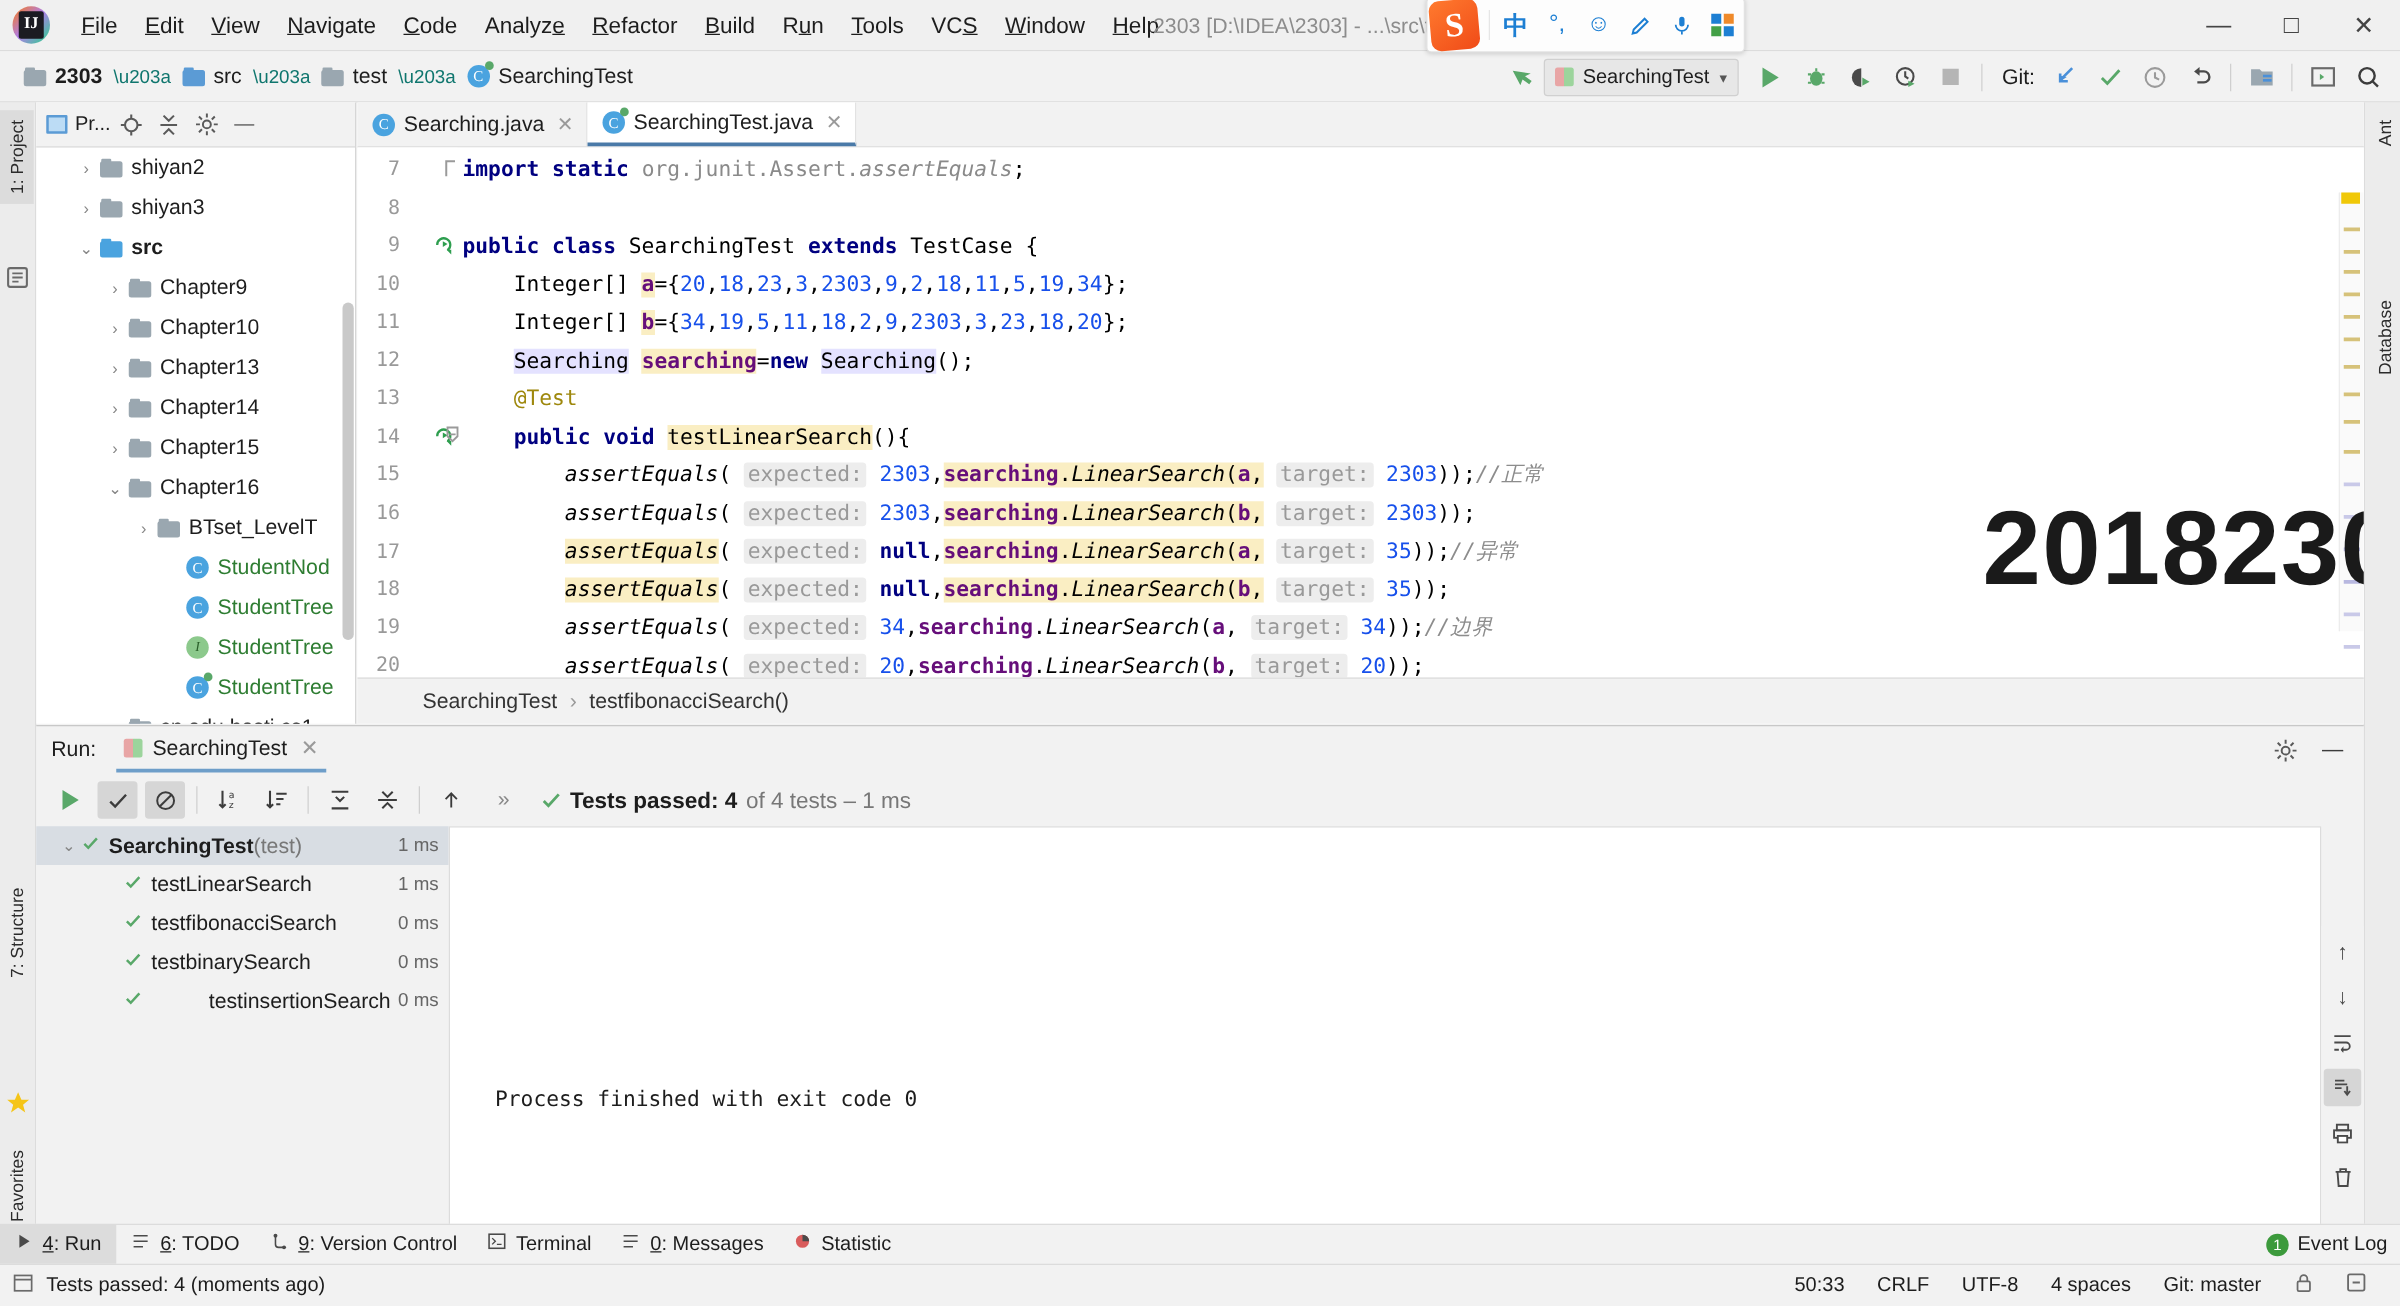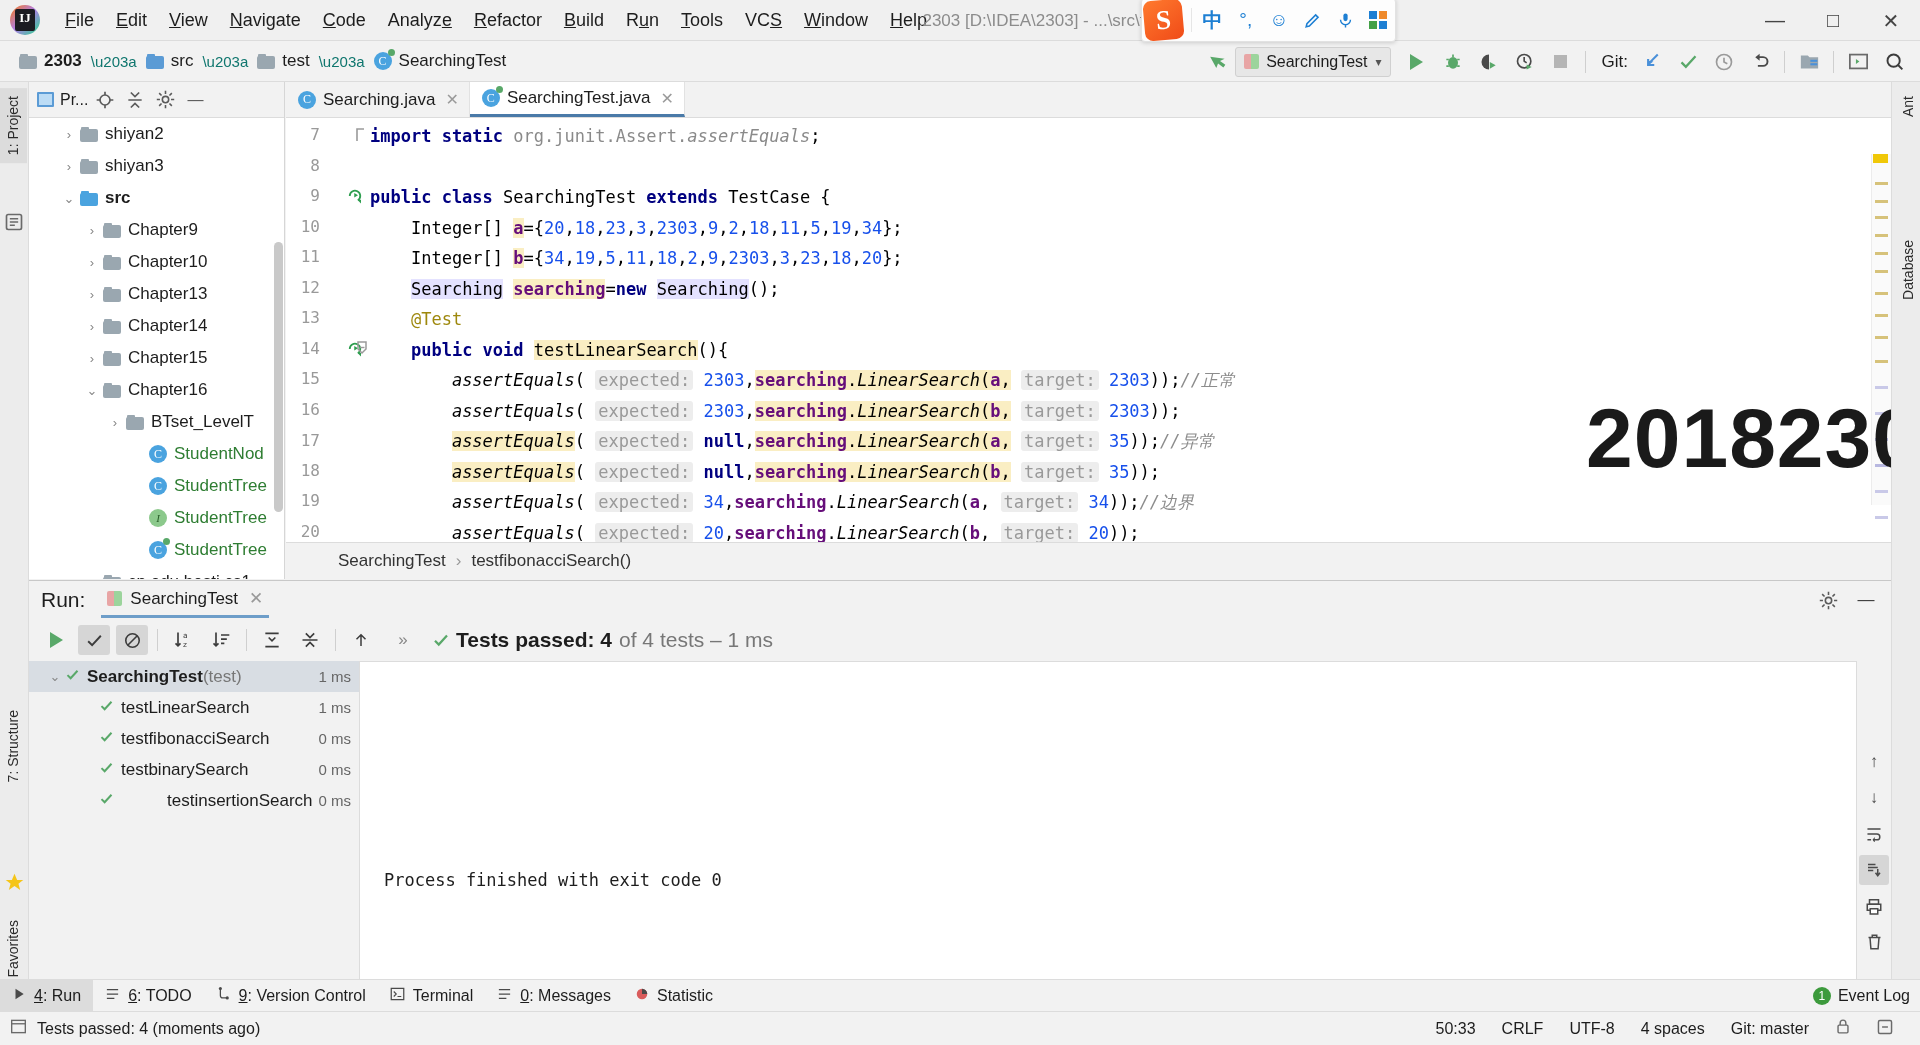--- a/index.html
+++ b/index.html
@@ -151,42 +151,42 @@
   .err-stripe{ position:absolute; right:0; top:36px; width:20px; bottom:37px; background:#fafafa;
     border-left:1px solid #ececec; }
   .mark{ position:absolute; right:3px; width:13px; height:3px; }
   .overlay-num{ position:absolute; left:1300px; top:272px; font-size:84px; font-weight:bold;
     color:#1a1a1a; letter-spacing:1px; font-family:"Liberation Sans", sans-serif; }
 
   
   .runpanel{ position:absolute; left:29px; top:580px; right:29px; bottom:34px; background:#f2f2f2;
     border-top:1px solid #c8c8c8; }
   .run-head{ height:38px; display:flex; align-items:center; position:relative; }
-  .run-lab{ font-size:21px; margin-left:12px; color:#1d1d1d; }
+  .run-lab{ font-size:17px; margin-left:12px; color:#1d1d1d; }
   .run-tab{ display:flex; align-items:center; margin-left:16px; font-size:17px; height:36px;
     border-bottom:3px solid #6e9ec9; padding:0 6px; }
   .run-tab .cfgicon{ width:15px;height:15px;margin-right:8px; border-radius:2px;
     background:linear-gradient(90deg,#e8a5a5 50%,#9cd49c 50%); }
   .run-tab .x{ margin-left:11px; color:#9a9a9a; }
   .run-head-right{ position:absolute; right:6px; top:0; height:38px; display:flex;
     align-items:center; }
   .run-toolbar{ height:42px; display:flex; align-items:center; padding-left:8px; }
   .rt{ width:32px;height:30px;display:flex;align-items:center;justify-content:center;
     margin:0 3px; border-radius:3px; color:#3c3c3c; font-size:17px;}
   .rt.on{ background:#d6d6d6; }
   .run-body{ position:absolute; left:0; top:80px; right:0; bottom:0; display:flex; }
   .testtree{ width:330px; background:#f2f2f2; position:relative; }
   .ttrow{ height:31px; display:flex; align-items:center; font-size:17px; padding-right:8px; }
   .ttrow.sel{ background:#d8dde3; }
   .tick{ color:#59a869; font-size:16px; margin-right:7px; }
   .ttime{ margin-left:auto; color:#666; font-size:15px; }
   .console{ position:absolute; left:330px; top:0; right:34px; bottom:14px; background:#fff;
     border:1px solid #dcdcdc; font-family:"DejaVu Sans Mono", monospace; font-size:17px;
     color:#1d1d1d; }
-  .console-text{ position:absolute; left:24px; top:208px; }
+  .console-text{ position:absolute; left:36px; top:208px; }
   .console-hscroll{ position:absolute; left:455px; bottom:5px; width:270px; height:9px;
     background:#c9c9c9; border-radius:5px; }
   .run-right{ position:absolute; right:0; top:80px; width:34px; bottom:0; background:#f2f2f2; }
   .rr{ width:30px;height:30px; margin:6px 2px; display:flex; align-items:center;
     justify-content:center; color:#4a4a4a; font-size:17px; }
   .bottombar{ position:absolute; left:0; bottom:34px; width:1920px; height:32px;
     background:#f2f2f2; border-top:1px solid #dcdcdc; display:flex; align-items:center;
     font-size:16px; }
   .bb{ display:flex; align-items:center; padding:0 12px; height:32px; }
   .bb.sel{ background:#dcdcdc; }
@@ -638,21 +638,21 @@
         <svg width="18" height="18" viewBox="0 0 24 24">
             <path d="M12 20V5M6 11l6-6 6 6" stroke="#3c3c3c" stroke-width="2" fill="none"></path>
           </svg>
       </div>
       <div class="rt" style="width:40px;color:#888;">»</div>
       <div class="rt" style="width:24px;">
         <svg width="18" height="18" viewBox="0 0 24 24">
             <path d="M4 13l5 5L20 6" stroke="#59a869" stroke-width="3" fill="none"></path>
           </svg>
       </div>
-      <div style="font-size:21px;display:flex;align-items:center;">
+      <div style="font-size:18px;display:flex;align-items:center;">
         <span style="font-weight:bold;">Tests passed: 4</span>
         <span style="color:#777;margin-left:7px;">of 4 tests – 1 ms</span>
       </div>
     </div>
 
     <div class="run-body">
       <div class="testtree" id="test-tree">
           <div class="ttrow sel" style="padding-left: 16px;">
             <span class="arrow" style="width: 20px;">⌄</span>
             <span class="tick"><svg width="15" height="15" viewBox="0 0 24 24">

